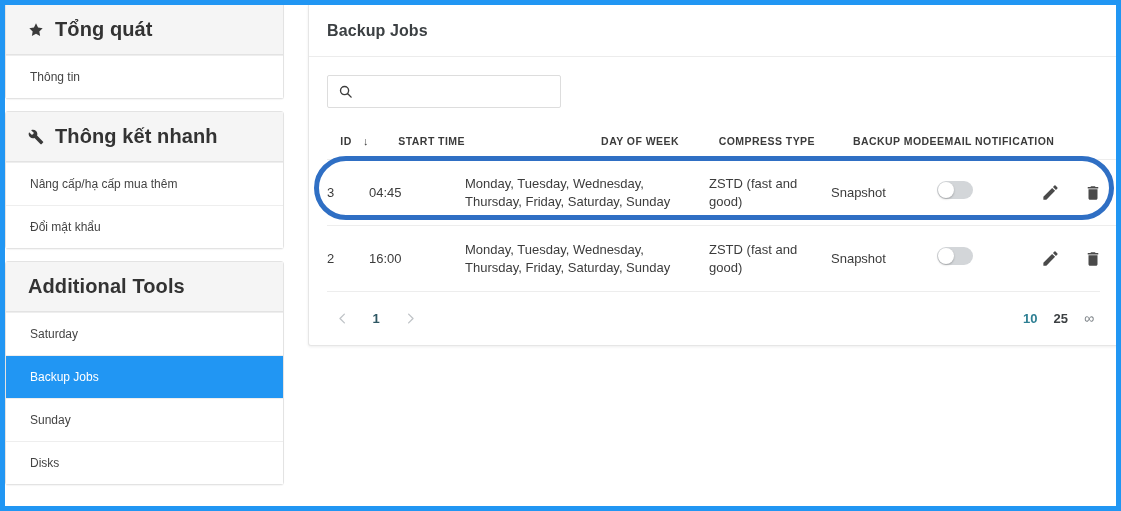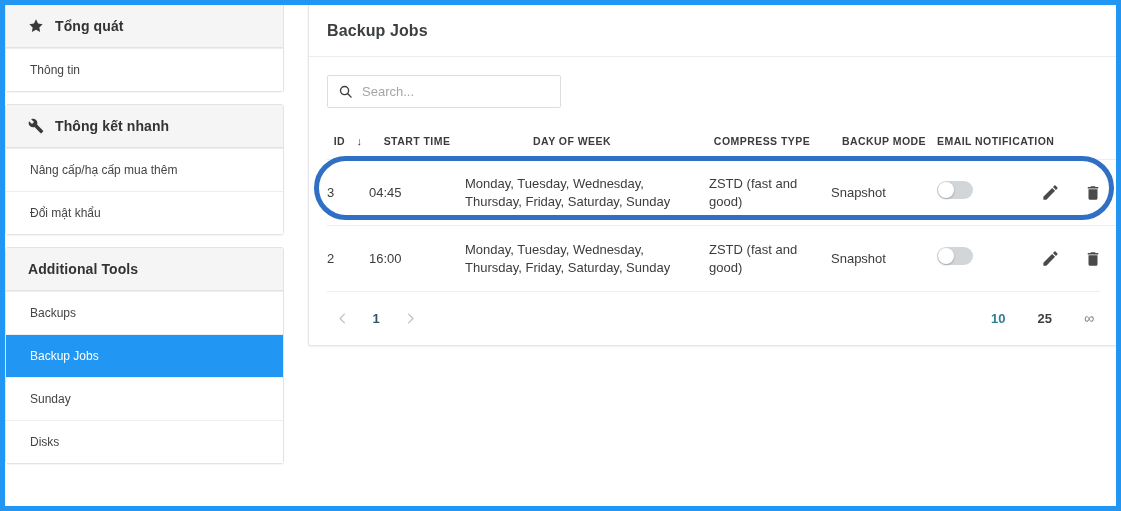--- a/index.html
+++ b/index.html
@@ -60,21 +60,21 @@
   }
   .panel.first { border-top: none; border-radius: 0 0 3px 3px; }
 
   .panel-heading {
     background: #f5f5f5;
     border-bottom: 1px solid #e3e3e3;
     padding: 13px 22px;
     display: flex;
     align-items: center;
     gap: 11px;
-    font-size: 14px;
+    font-size: 20px;
     font-weight: bold;
     color: #333333;
     letter-spacing: 0.1px;
   }
   .panel-heading .hicon {
     display: inline-flex;
     align-items: center;
     color: #3a3a3a;
   }
 
@@ -142,21 +142,21 @@
   }
   .search-input::placeholder { color: #a6a6a6; }
 
   
   table.jobs {
     width: 100%;
     border-collapse: collapse;
     table-layout: fixed;
   }
   table.jobs th {
-    text-align: center;
+    text-align: right;
     font-size: 10.5px;
     font-weight: bold;
     color: #3b3b3b;
     letter-spacing: 0.45px;
     padding: 0 0 12px 0;
     vertical-align: bottom;
     white-space: nowrap;
   }
   table.jobs th .sort-arrow {
     display: inline-block;
@@ -210,21 +210,21 @@
   
   .pager {
     display: flex;
     align-items: center;
     justify-content: space-between;
     border-top: 1px solid #ededed;
     padding: 13px 2px 14px 2px;
     margin-top: 0;
   }
   .pager-left { display: flex; align-items: center; gap: 14px; }
-  .pager-right { display: flex; align-items: center; gap: 32px; padding-right: 4px; }
+  .pager-right { display: flex; align-items: center; gap: 16px; padding-right: 4px; }
   .chev {
     width: 26px; height: 26px;
     display: flex; align-items: center; justify-content: center;
     color: #c0c4c8; font-size: 17px; cursor: pointer;
   }
   .page-num {
     font-size: 13px; font-weight: bold; color: #2e5763; cursor: pointer;
     min-width: 14px; text-align: center;
   }
   .size-opt { font-size: 13px; font-weight: bold; color: #3c4043; cursor: pointer; }
@@ -276,41 +276,40 @@
         <span>Thông kết nhanh</span>
       </div>
       <div class="panel-item">Nâng cấp/hạ cấp mua thêm</div>
       <div class="panel-item">Đổi mật khẩu</div>
     </div>
 
     <div class="panel">
       <div class="panel-heading">
         <span>Additional Tools</span>
       </div>
-      <div class="panel-item">Backups</div>
+      <div class="panel-item">Saturday</div>
       <div class="panel-item active">Backup Jobs</div>
       <div class="panel-item">Sunday</div>
       <div class="panel-item">Disks</div>
     </div>
   </div>
 
   <div class="content-card">
 
     <div class="card-title">Backup Jobs</div>
 
     <div class="card-body">
 
       <div class="search-wrap">
         <span class="search-icon">
           <svg width="15" height="15" viewBox="0 0 24 24" fill="none" stroke="currentColor" stroke-width="2.2" stroke-linecap="round">
             <circle cx="10.5" cy="10.5" r="6.5"></circle>
             <line x1="15.6" y1="15.6" x2="21" y2="21"></line>
           </svg>
         </span>
-        <input class="search-input" type="text" placeholder="Search..." style="">
       </div>
 
       <table class="jobs">
         <thead>
           <tr>
             <th class="col-id">
               <span>ID</span>
               <span class="sort-arrow">↓</span>
             </th>
             <th class="col-time">START TIME</th>

